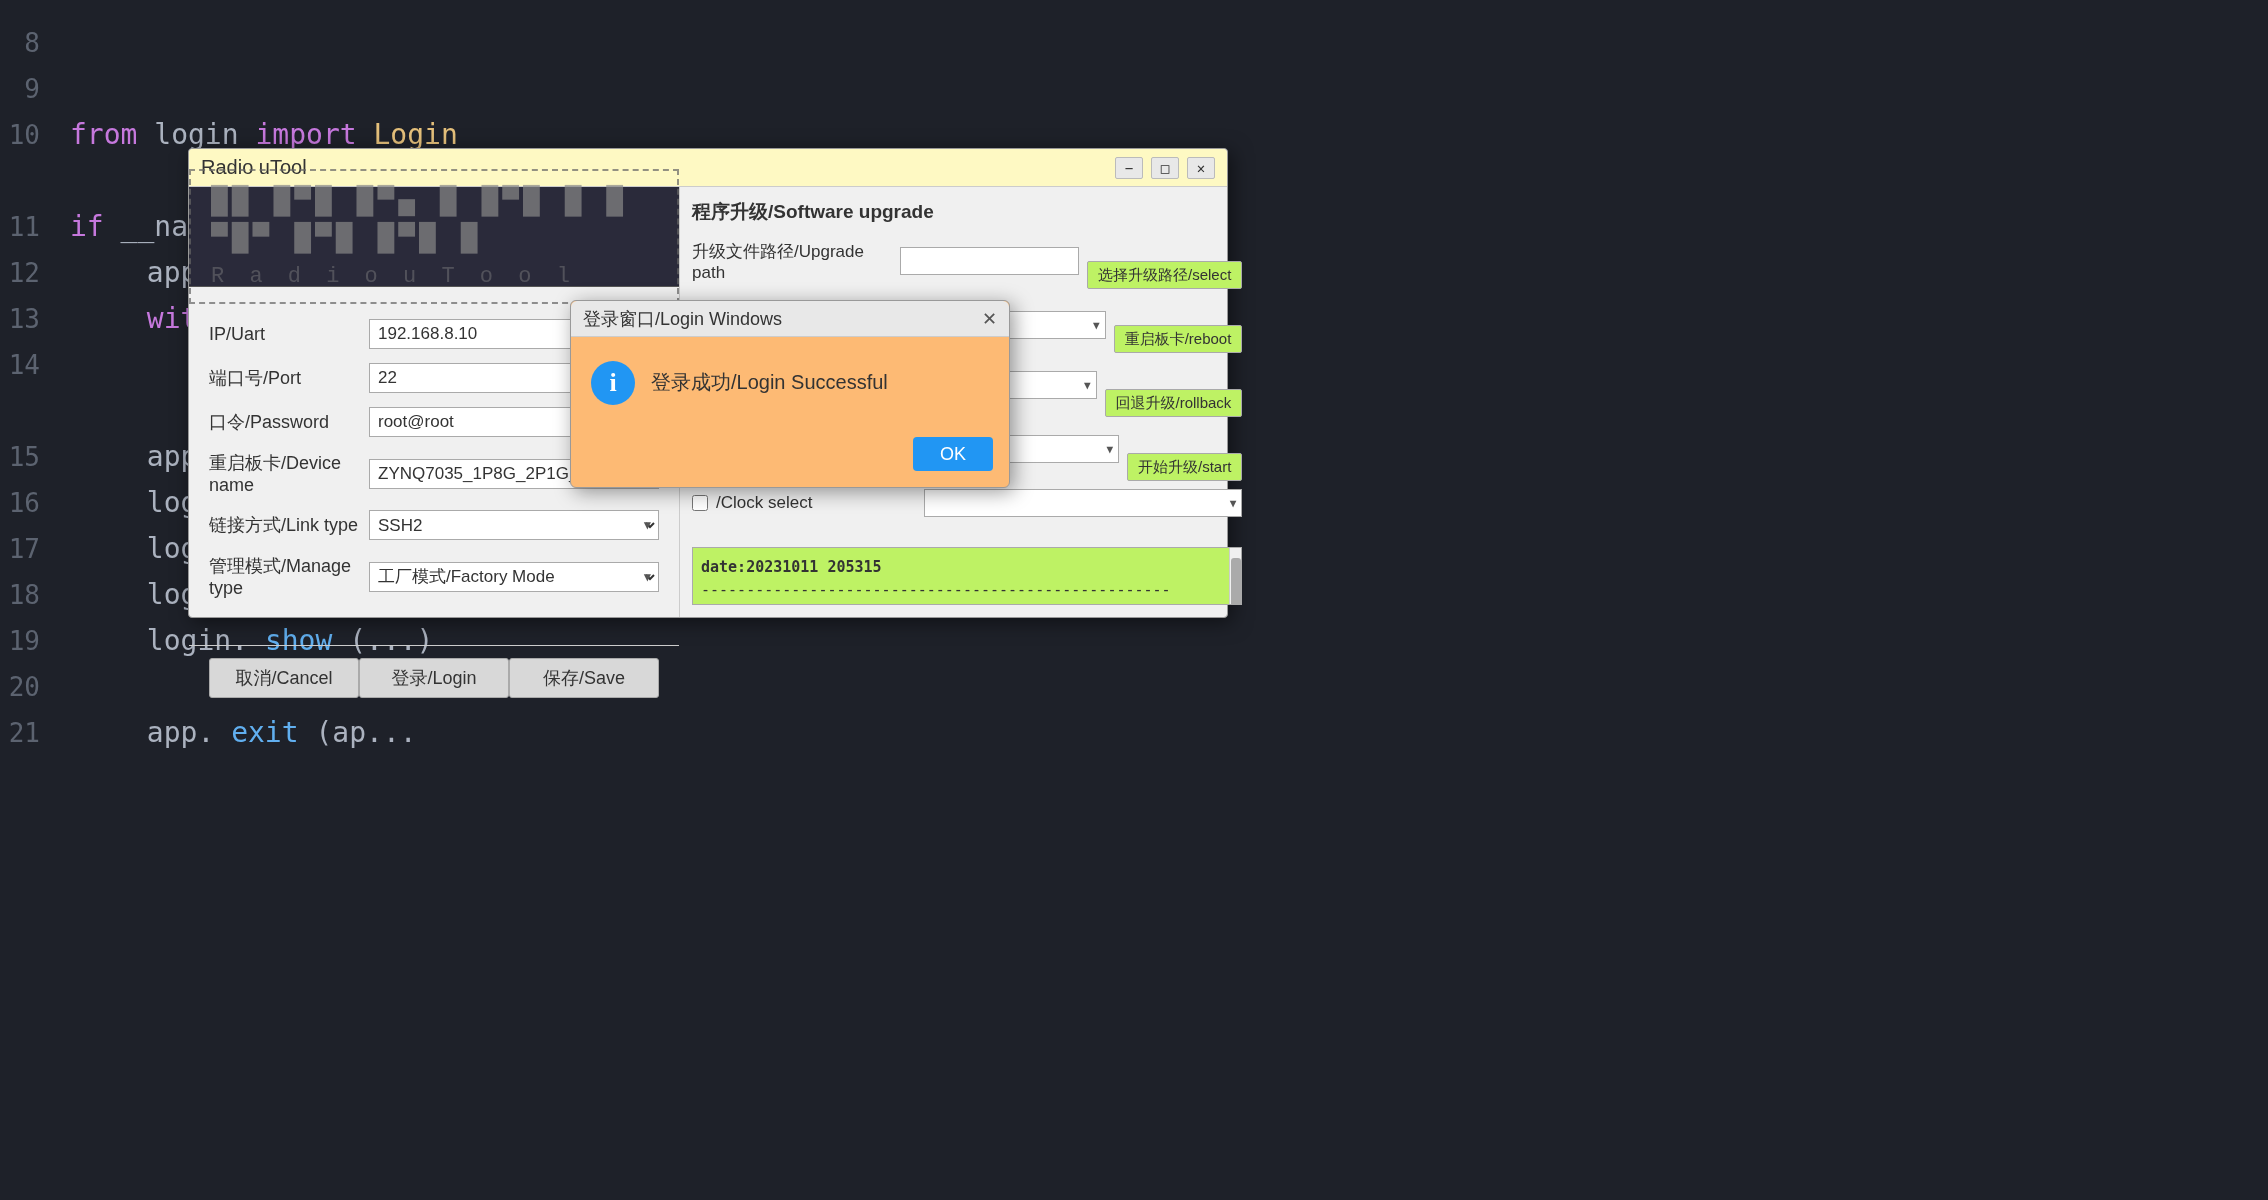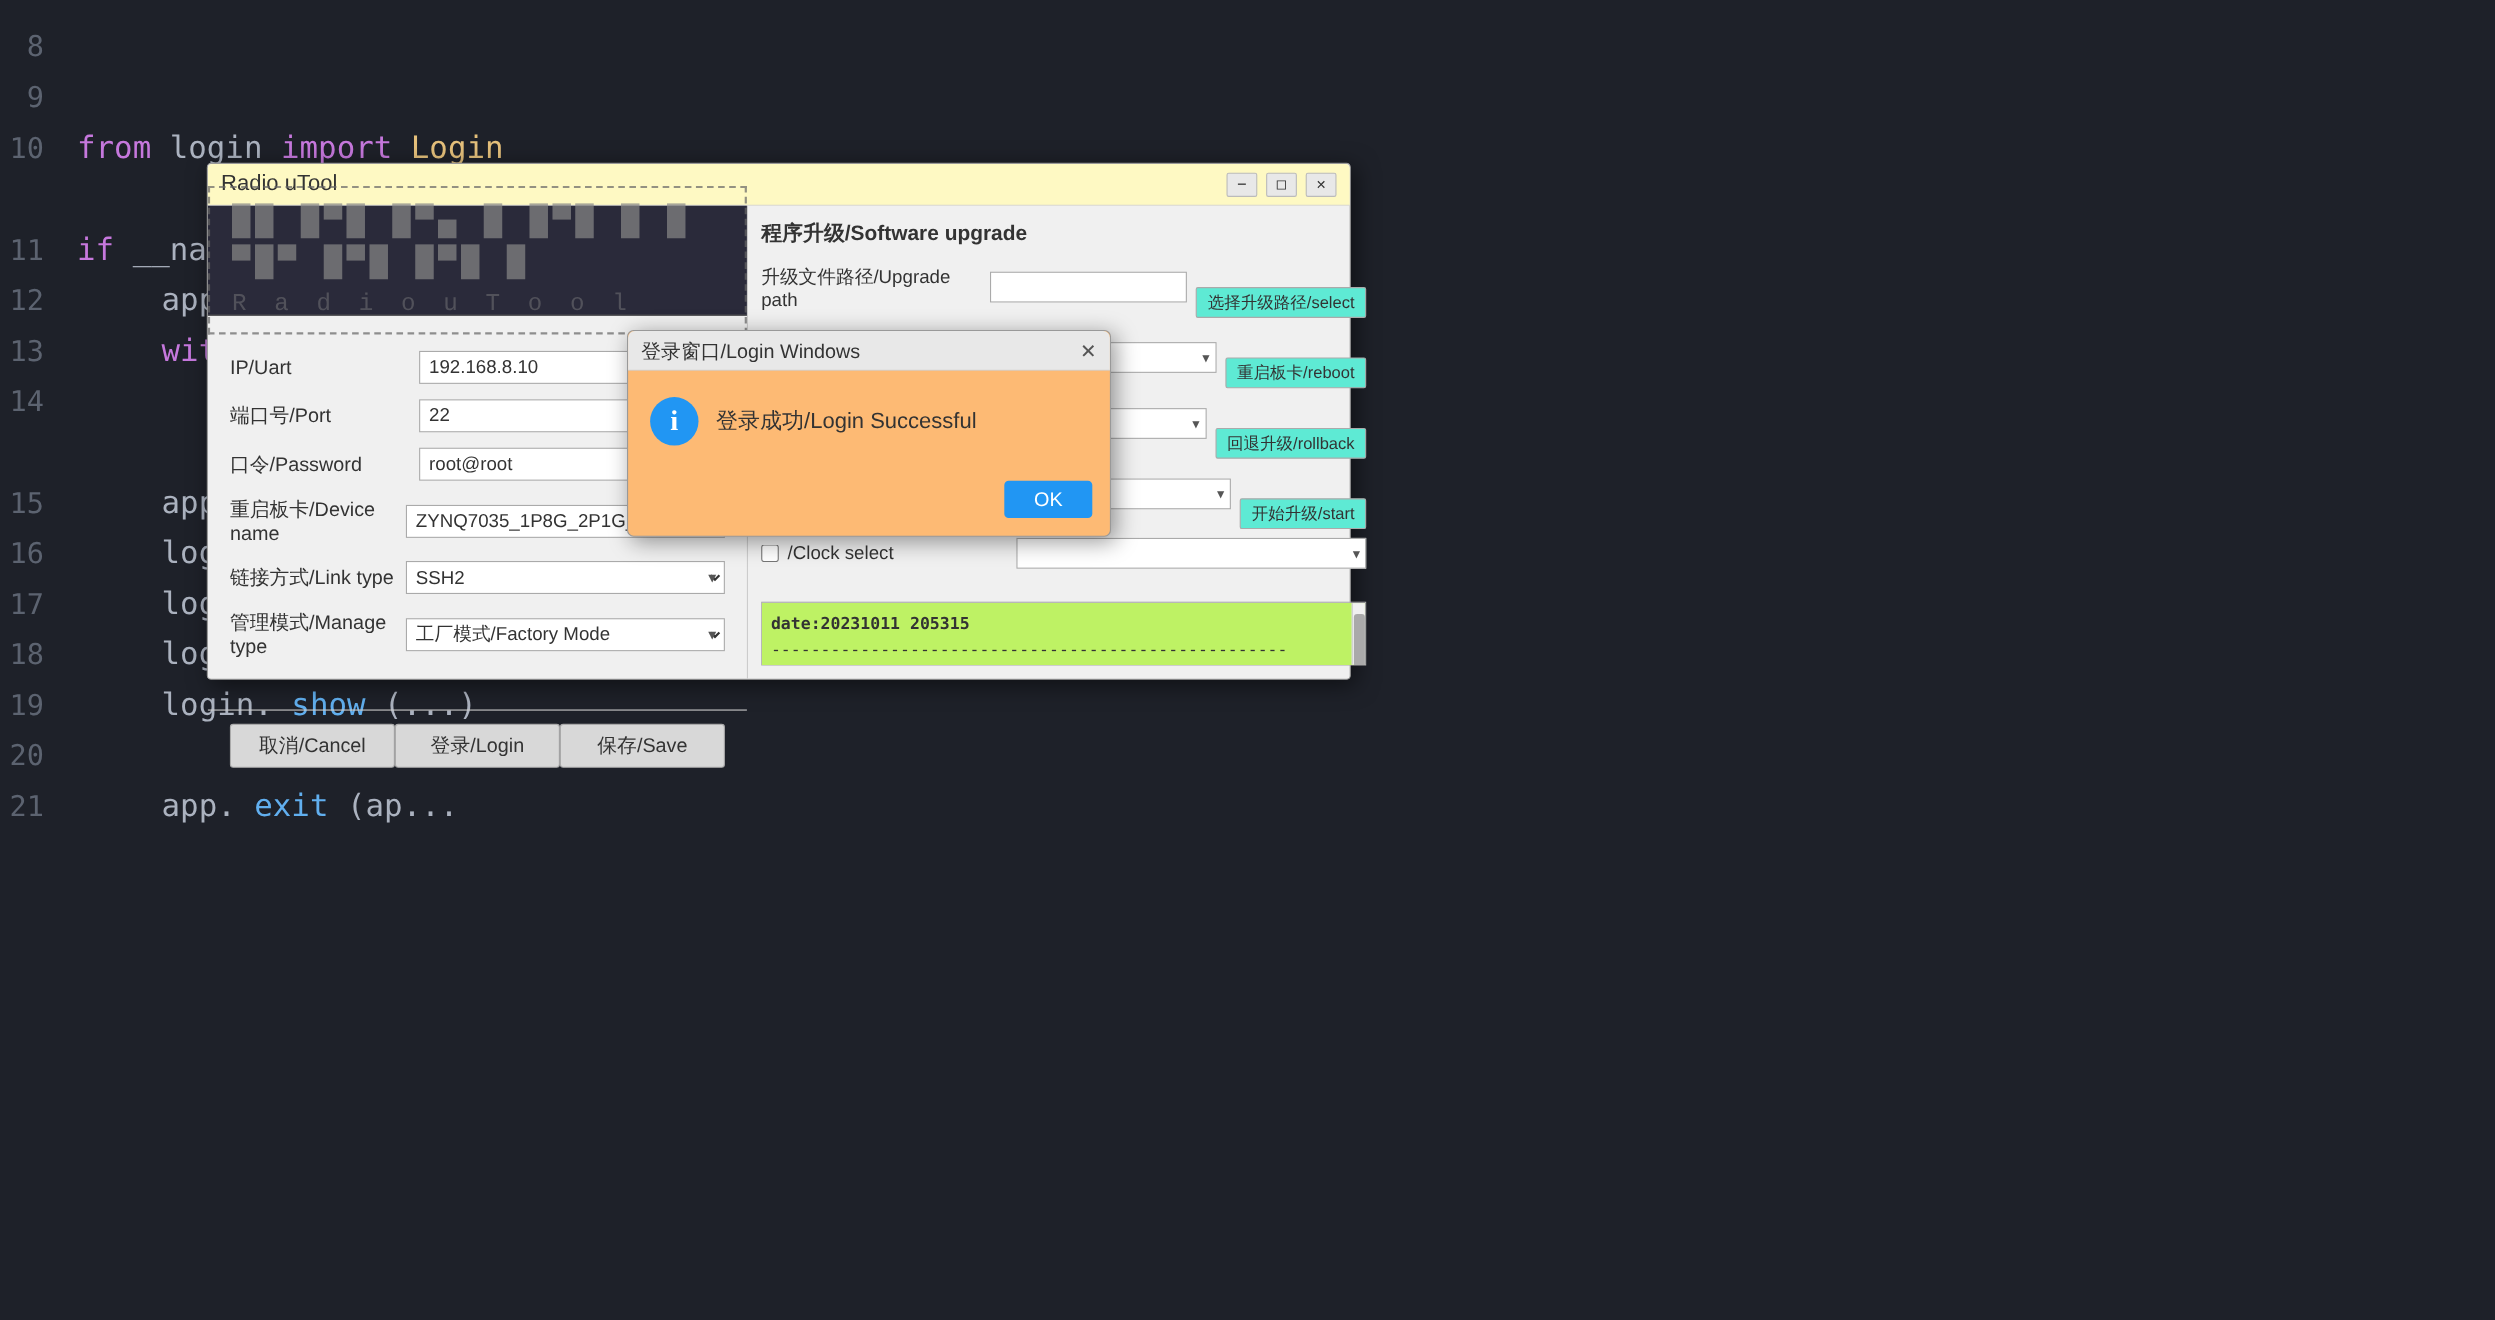--- a/index.html
+++ b/index.html
@@ -152,21 +152,20 @@
 
     .form-input {
       flex: 1;
       height: 30px;
       border: 1px solid #aaa;
       background: white;
       padding: 0 8px;
       font-size: 17px;
       color: #333;
       font-family: Arial, sans-serif;
-      margin-left: 12px;
     }
 
     .select-wrapper {
       flex: 1;
       position: relative;
       display: flex;
       align-items: center;
     }
 
     .select-wrapper::after {
@@ -246,21 +245,21 @@
     .upgrade-input {
       flex: 1;
       height: 28px;
       border: 1px solid #aaa;
       background: white;
     }
 
     .upgrade-btn {
       height: 28px;
       padding: 0 10px;
-      background: #5eead4;
+      background: #bef264;
       border: 1px solid #aaa;
       border-radius: 2px;
       font-size: 15px;
       color: #333;
       cursor: pointer;
       font-family: Arial, sans-serif;
       white-space: nowrap;
       margin-top: 28px;
     }
 

